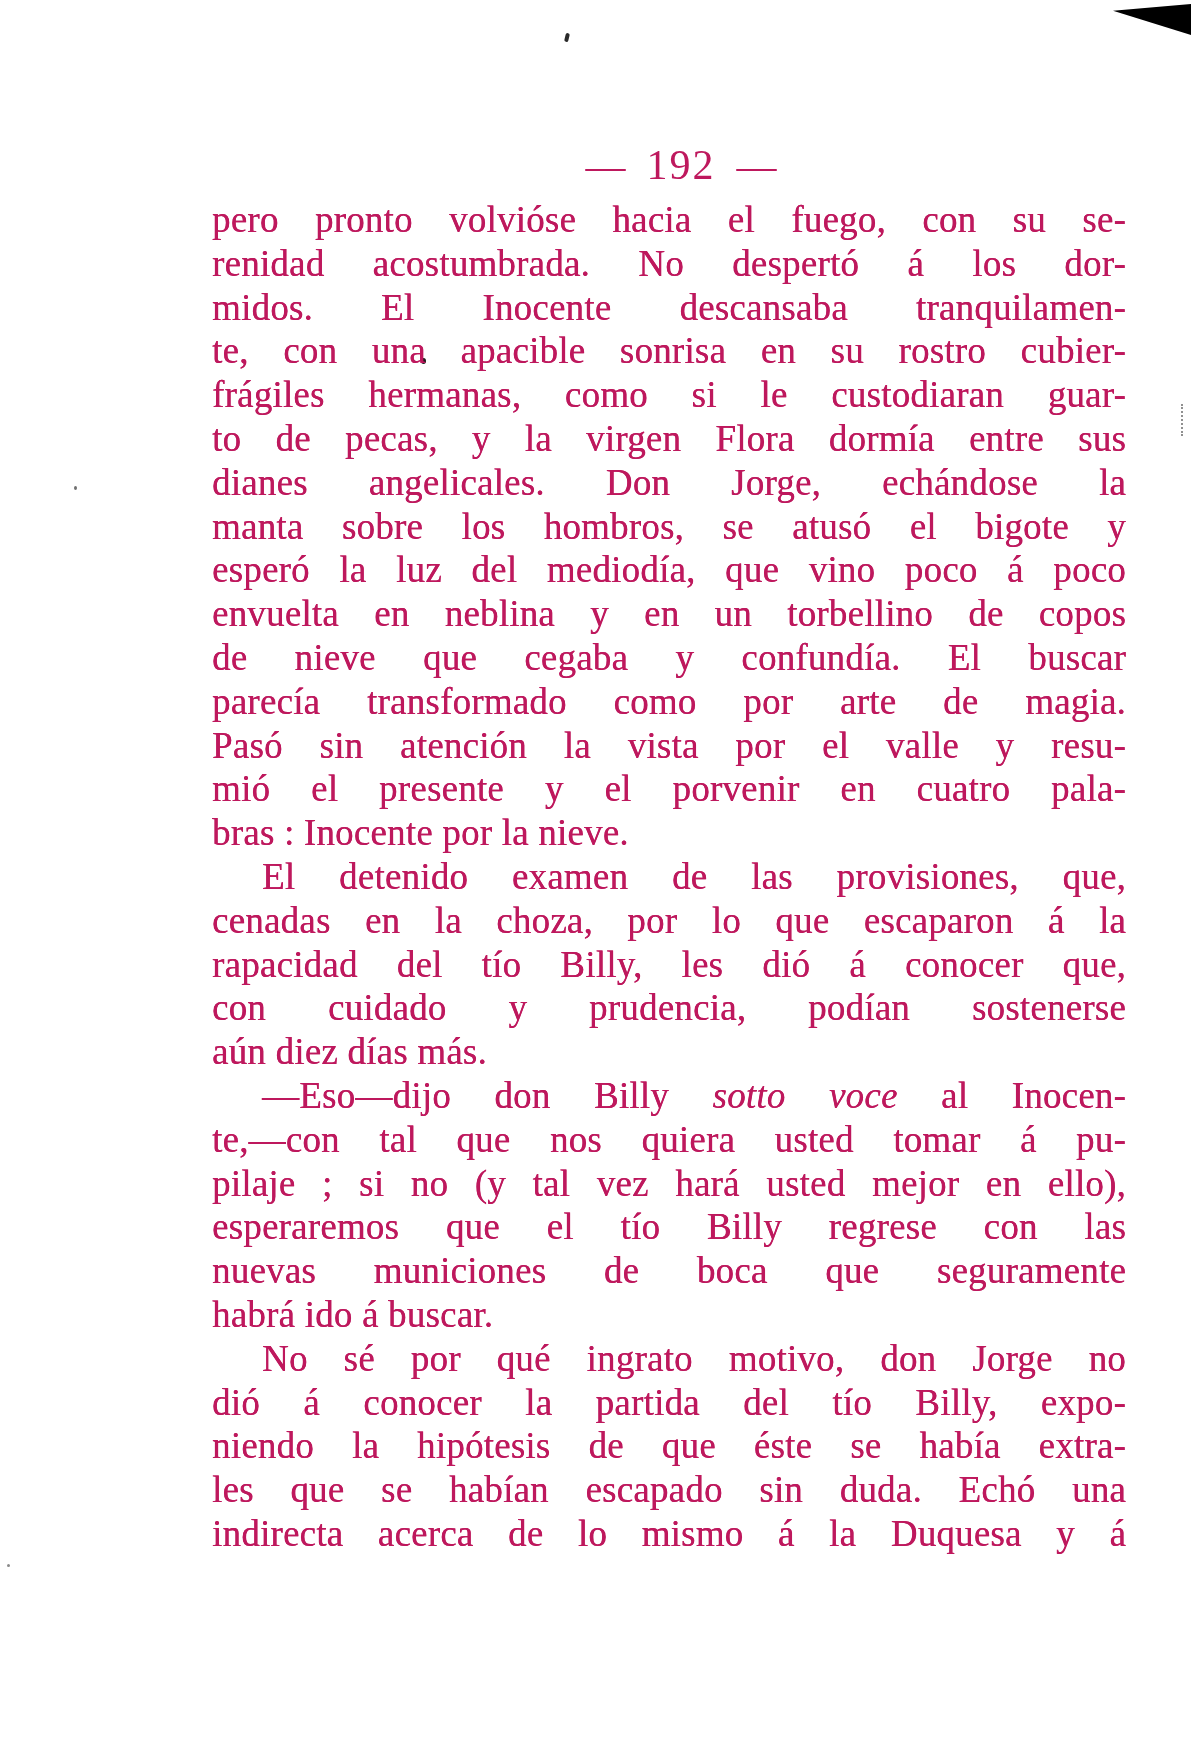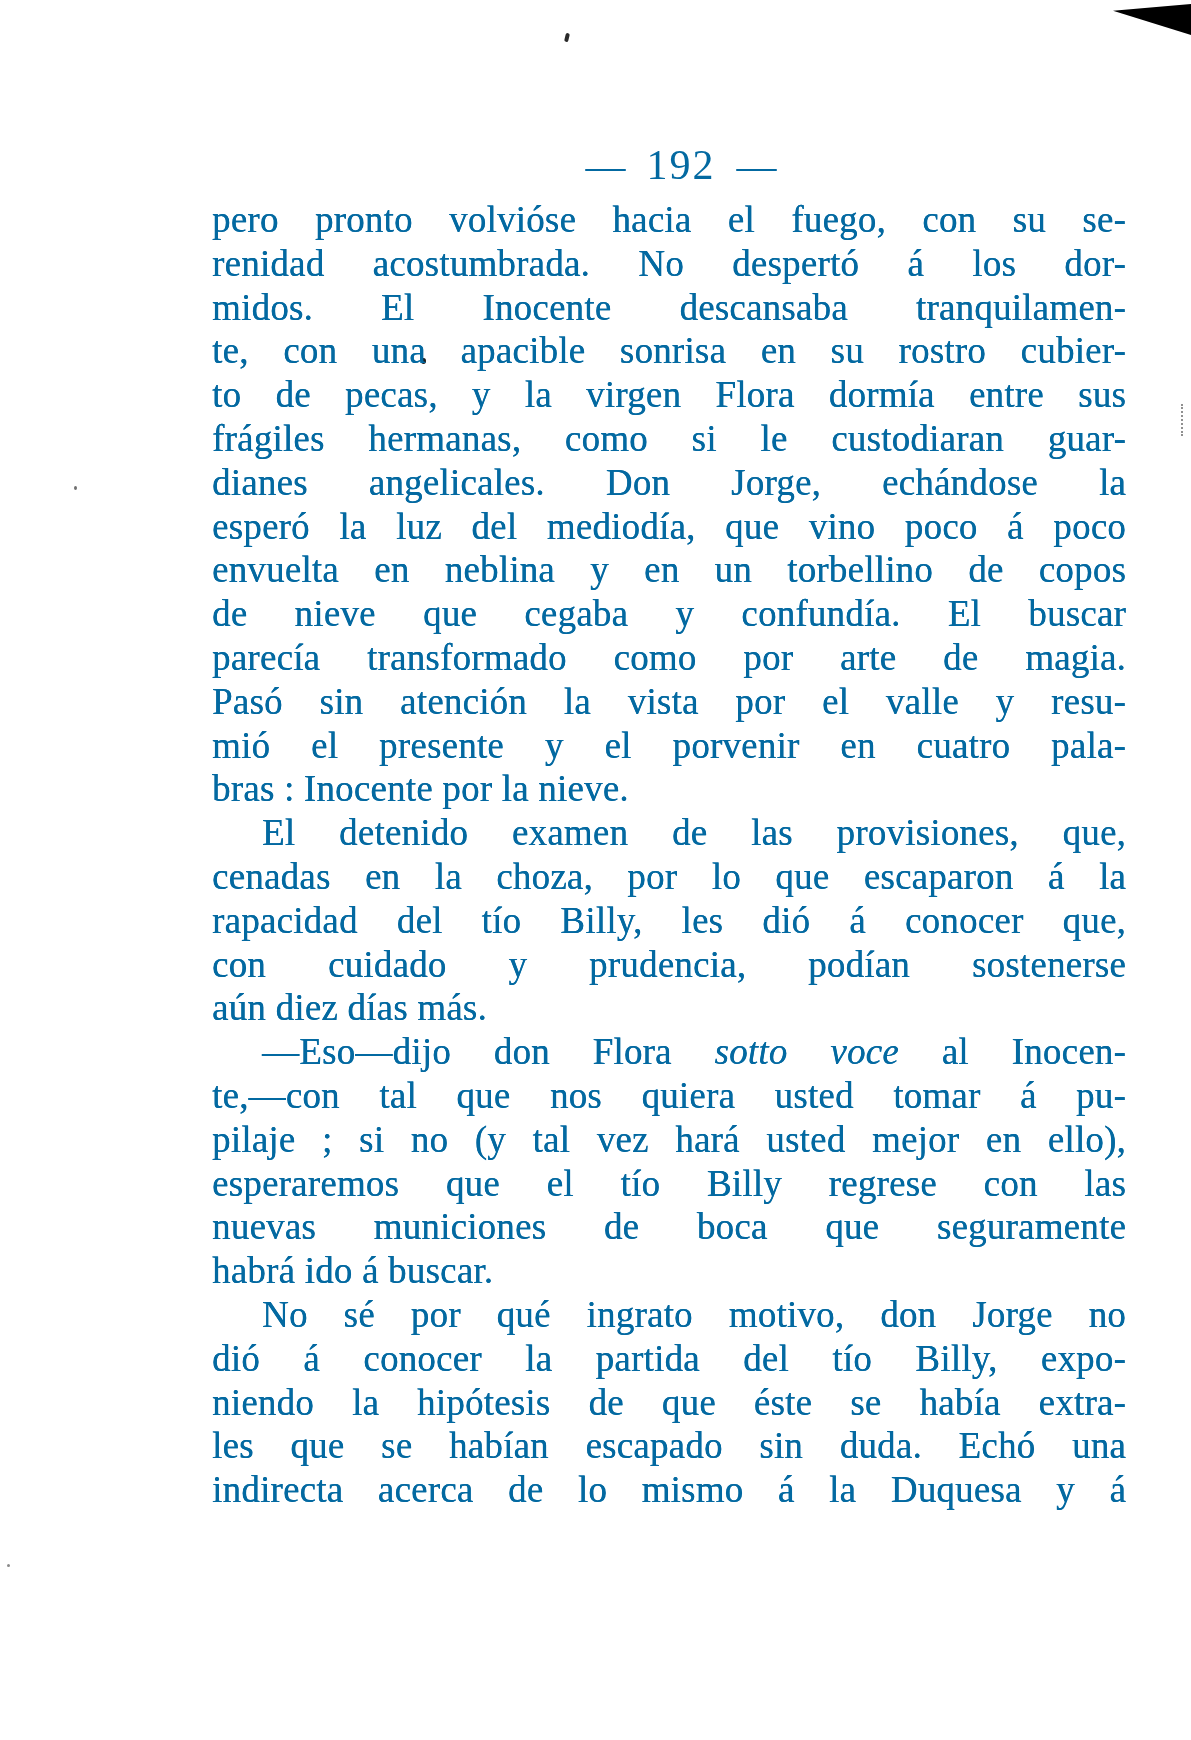--- a/index.html
+++ b/index.html
@@ -1,19 +1,19 @@
 <!DOCTYPE html>
 <html><head>
 <meta charset="utf-8">
 <style>
   html,body{margin:0;padding:0;background:#e8e8e8;}
   .page{
     position:relative;width:1191px;height:1740px;background:#ffffff;
     overflow:hidden;margin:0 auto;
-    font-family:"Liberation Serif", serif;color:#0369a1;
+    font-family:"Liberation Serif", serif;color:#be185d;
   }
   .corner-artifact{
     position:absolute;top:4px;right:0;width:78px;height:31px;background:#000;
     clip-path:polygon(0 22%, 100% 0, 100% 100%);
   }
   .page-header{
     position:absolute;left:171px;top:142px;width:1020px;height:50px;
     text-align:center;font-size:42px;line-height:46px;white-space:nowrap;
   }
   .page-header .dash{font-size:40px;}
@@ -51,36 +51,37 @@
 
   <div class="page-header">
     <span class="dash">—</span><span class="num">192</span><span class="dash">—</span>
   </div>
 
   <div class="textblock">
     <div class="line">pero pronto volvióse hacia el fuego, con su se-</div>
     <div class="line">renidad acostumbrada. No despertó á los dor-</div>
     <div class="line">midos. El Inocente descansaba tranquilamen-</div>
     <div class="line">te, con una apacible sonrisa en su rostro cubier-</div>
+    <div class="line">frágiles hermanas, como si le custodiaran guar-</div>
     <div class="line">to de pecas, y la virgen Flora dormía entre sus</div>
-    <div class="line">frágiles hermanas, como si le custodiaran guar-</div>
     <div class="line">dianes angelicales. Don Jorge, echándose la</div>
+    <div class="line">manta sobre los hombros, se atusó el bigote y</div>
     <div class="line">esperó la luz del mediodía, que vino poco á poco</div>
     <div class="line">envuelta en neblina y en un torbellino de copos</div>
     <div class="line">de nieve que cegaba y confundía. El buscar</div>
     <div class="line">parecía transformado como por arte de magia.</div>
     <div class="line">Pasó sin atención la vista por el valle y resu-</div>
     <div class="line">mió el presente y el porvenir en cuatro pala-</div>
     <div class="line last">bras : Inocente por la nieve.</div>
     <div class="line indent">El detenido examen de las provisiones, que,</div>
     <div class="line">cenadas en la choza, por lo que escaparon á la</div>
     <div class="line">rapacidad del tío Billy, les dió á conocer que,</div>
     <div class="line">con cuidado y prudencia, podían sostenerse</div>
     <div class="line last">aún diez días más.</div>
-    <div class="line indent"><span>—Eso—dijo don Flora </span><em>sotto voce</em><span> al Inocen-</span></div>
+    <div class="line indent"><span>—Eso—dijo don Billy </span><em>sotto voce</em><span> al Inocen-</span></div>
     <div class="line">te,—con tal que nos quiera usted tomar á pu-</div>
     <div class="line">pilaje ; si no (y tal vez hará usted mejor en ello),</div>
     <div class="line">esperaremos que el tío Billy regrese con las</div>
     <div class="line">nuevas municiones de boca que seguramente</div>
     <div class="line last">habrá ido á buscar.</div>
     <div class="line indent">No sé por qué ingrato motivo, don Jorge no</div>
     <div class="line">dió á conocer la partida del tío Billy, expo-</div>
     <div class="line">niendo la hipótesis de que éste se había extra-</div>
     <div class="line">les que se habían escapado sin duda. Echó una</div>
     <div class="line">indirecta acerca de lo mismo á la Duquesa y á</div>

